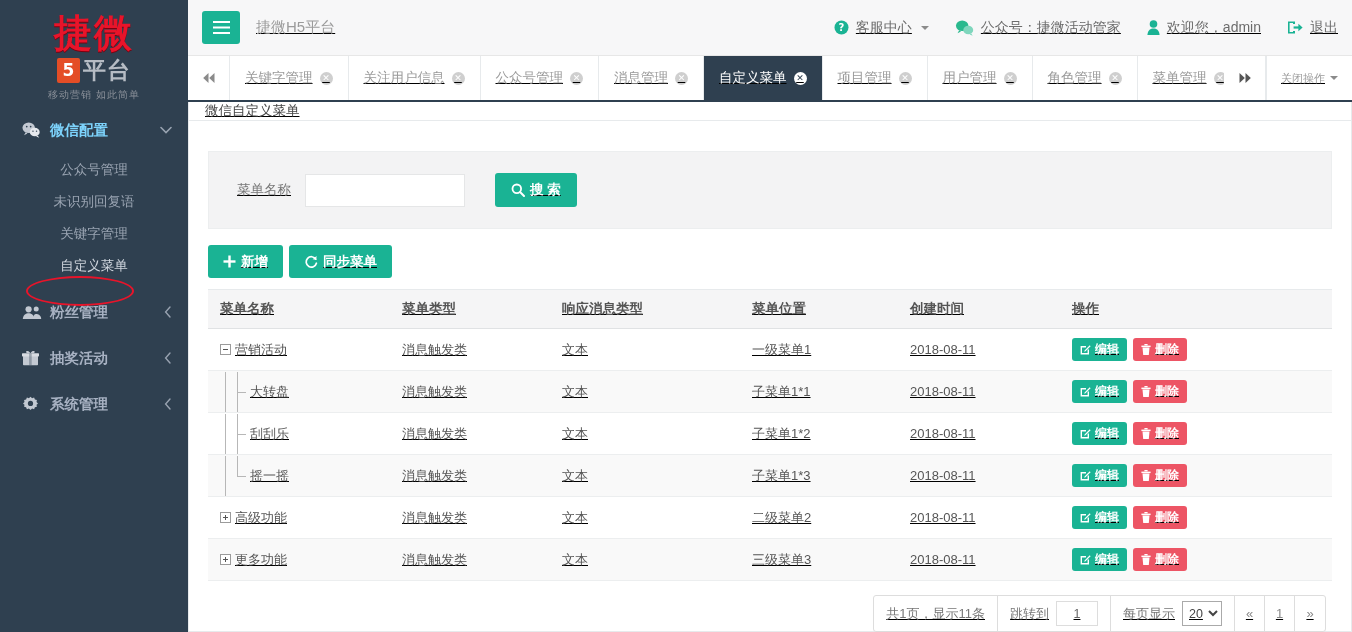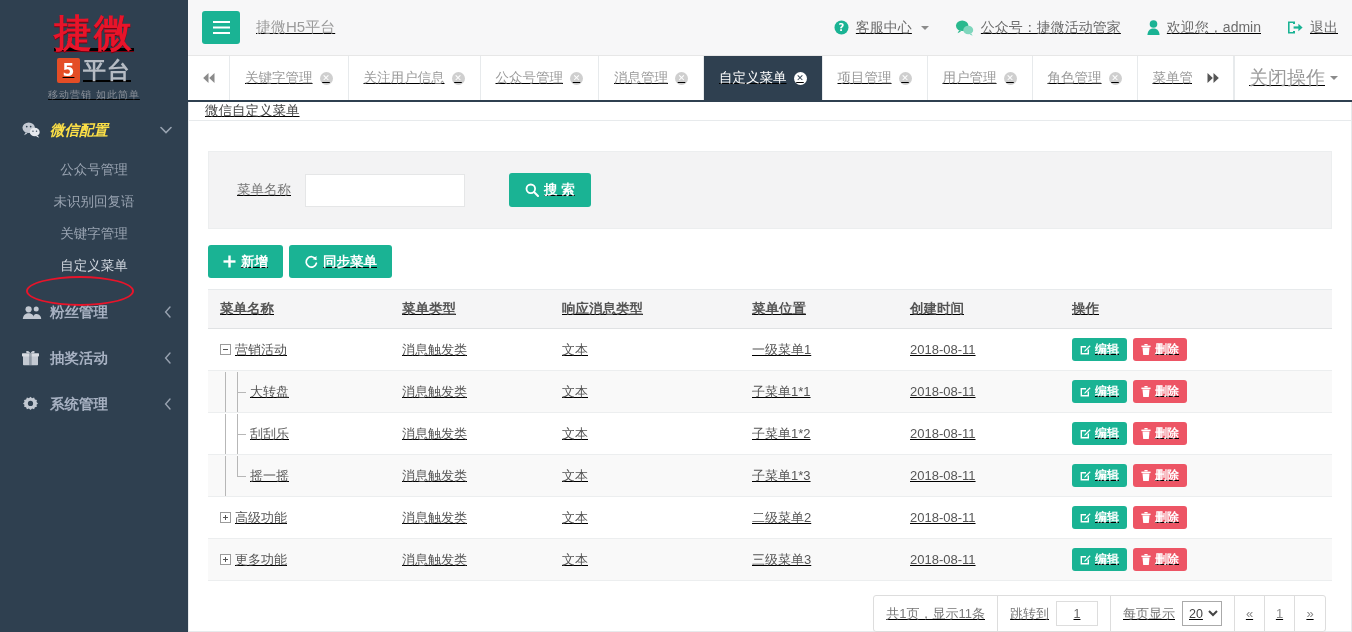--- a/index.html
+++ b/index.html
@@ -13,21 +13,21 @@
   }
   .app { position: relative; width: 1352px; height: 632px; display: flex; }
 
   
   .sidebar {
     width: 188px; height: 632px; background: #2f4050;
     flex: 0 0 188px; position: relative; overflow: hidden;
   }
   .logo-box {
     height: 108px; padding-top: 6px;
-    display: flex; flex-direction: column; align-items: center; justify-content: center; text-decoration: underline;
+    display: flex; flex-direction: column; align-items: center; justify-content: center;
   }
   .logo-main {
     font-size: 38px; font-weight: bold; color: #e8142a;
     letter-spacing: 2px; line-height: 42px;
     text-shadow: 0 1px 0 #7a0010;
     font-family: "DejaVu Sans", sans-serif;
   }
   .logo-sub { display: flex; align-items: center; gap: 3px; margin-top: 1px; }
   .h5badge {
     width: 23px; height: 25px; background: #e44d26; color: #fff;
@@ -36,21 +36,21 @@
   }
   .logo-platform { font-size: 23px; color: #b6bcc4; font-weight: bold; letter-spacing: 1px; }
   .logo-tag { font-size: 10px; color: #8a9099; margin-top: 2px; letter-spacing: 1px; }
 
   .nav-group { }
   .nav-item {
     height: 44px; display: flex; align-items: center;
     padding: 0 16px 0 22px; color: #a7b1c2; font-size: 14.5px; font-weight: bold;
     cursor: pointer; position: relative;
   }
-  .nav-item.active { color: #fde047; font-style: italic; }
+  .nav-item.active { color: #7dd3fc; }
   .nav-item .nav-ico { width: 24px; display: inline-flex; align-items: center; color: #c3c9d2; }
   .nav-item .nav-label { flex: 1; margin-left: 4px; }
   .nav-item .nav-caret { font-size: 12px; color: #98a2b0; }
   .nav-sub { padding: 2px 0 6px 0; }
   .nav-sub-item {
     height: 32px; display: flex; align-items: center; justify-content: center;
     color: #9aa4b2; font-size: 13.5px; cursor: pointer; position: relative;
   }
   .nav-sub-item.current { color: #cfd5dd; }
   .red-ellipse {
@@ -100,21 +100,21 @@
   .tab.active { background: #2f4050; color: #fff; }
   .tab-close {
     width: 13px; height: 13px; border-radius: 50%; background: #cfcfcf; color: #fff;
     font-size: 9px; line-height: 13px; text-align: center; display: inline-block;
     font-family: "DejaVu Sans", sans-serif;
   }
   .tab.active .tab-close { background: #fff; color: #2f4050; }
   .tab-right { display: flex; align-items: stretch; margin-left: auto; }
   .tab-ops {
     display: flex; align-items: center; gap: 3px; padding: 0 14px;
-    color: #9a9a9a; font-size: 19px; cursor: pointer; border-left: 1px solid #e7eaec;
+    color: #9a9a9a; font-size: 11px; cursor: pointer; border-left: 1px solid #e7eaec;
   }
 
   
   .panel-wrap { flex: 1; padding: 0; overflow: hidden; }
   .panel {
     background: #fff; border: 1px solid #e7eaec; border-top: 0;
     height: 100%; display: flex; flex-direction: column; gap: 16px;
   }
   .panel-head {
     height: 36px; border-bottom: 1px solid #e7eaec; display: flex; align-items: center;
@@ -131,21 +131,21 @@
     width: 160px; height: 33px; border: 1px solid #e5e6e7; background: #fff;
     padding: 0 8px; font-size: 13px; color: #555;
     font-family: "Liberation Sans", sans-serif;
   }
   .btn {
     border: none; border-radius: 3px; color: #fff; font-size: 13.5px;
     display: inline-flex; align-items: center; gap: 5px; cursor: pointer;
     font-family: "Liberation Sans", sans-serif;
   }
   .btn-green { background: #1ab394; }
-  .btn-search { height: 34px; padding: 0 16px; margin-left: 30px; font-weight: bold; }
+  .btn-search { height: 34px; padding: 0 16px; margin-left: 16px; font-weight: bold; }
   .toolbar { display: flex; gap: 6px; margin: 16px 0 11px 0; }
   .btn-tool { height: 33px; padding: 0 15px; font-weight: bold; justify-content: flex-end; }
 
   
   table.data { width: 100%; border-collapse: collapse; font-size: 13px; }
   table.data thead th {
     background: #f5f5f6; border-top: 1px solid #e7eaec; border-bottom: 1px solid #e0e2e4;
     text-align: left; font-weight: bold; color: #545454; padding: 10px 0 10px 12px;
     font-size: 13.5px;
   }

